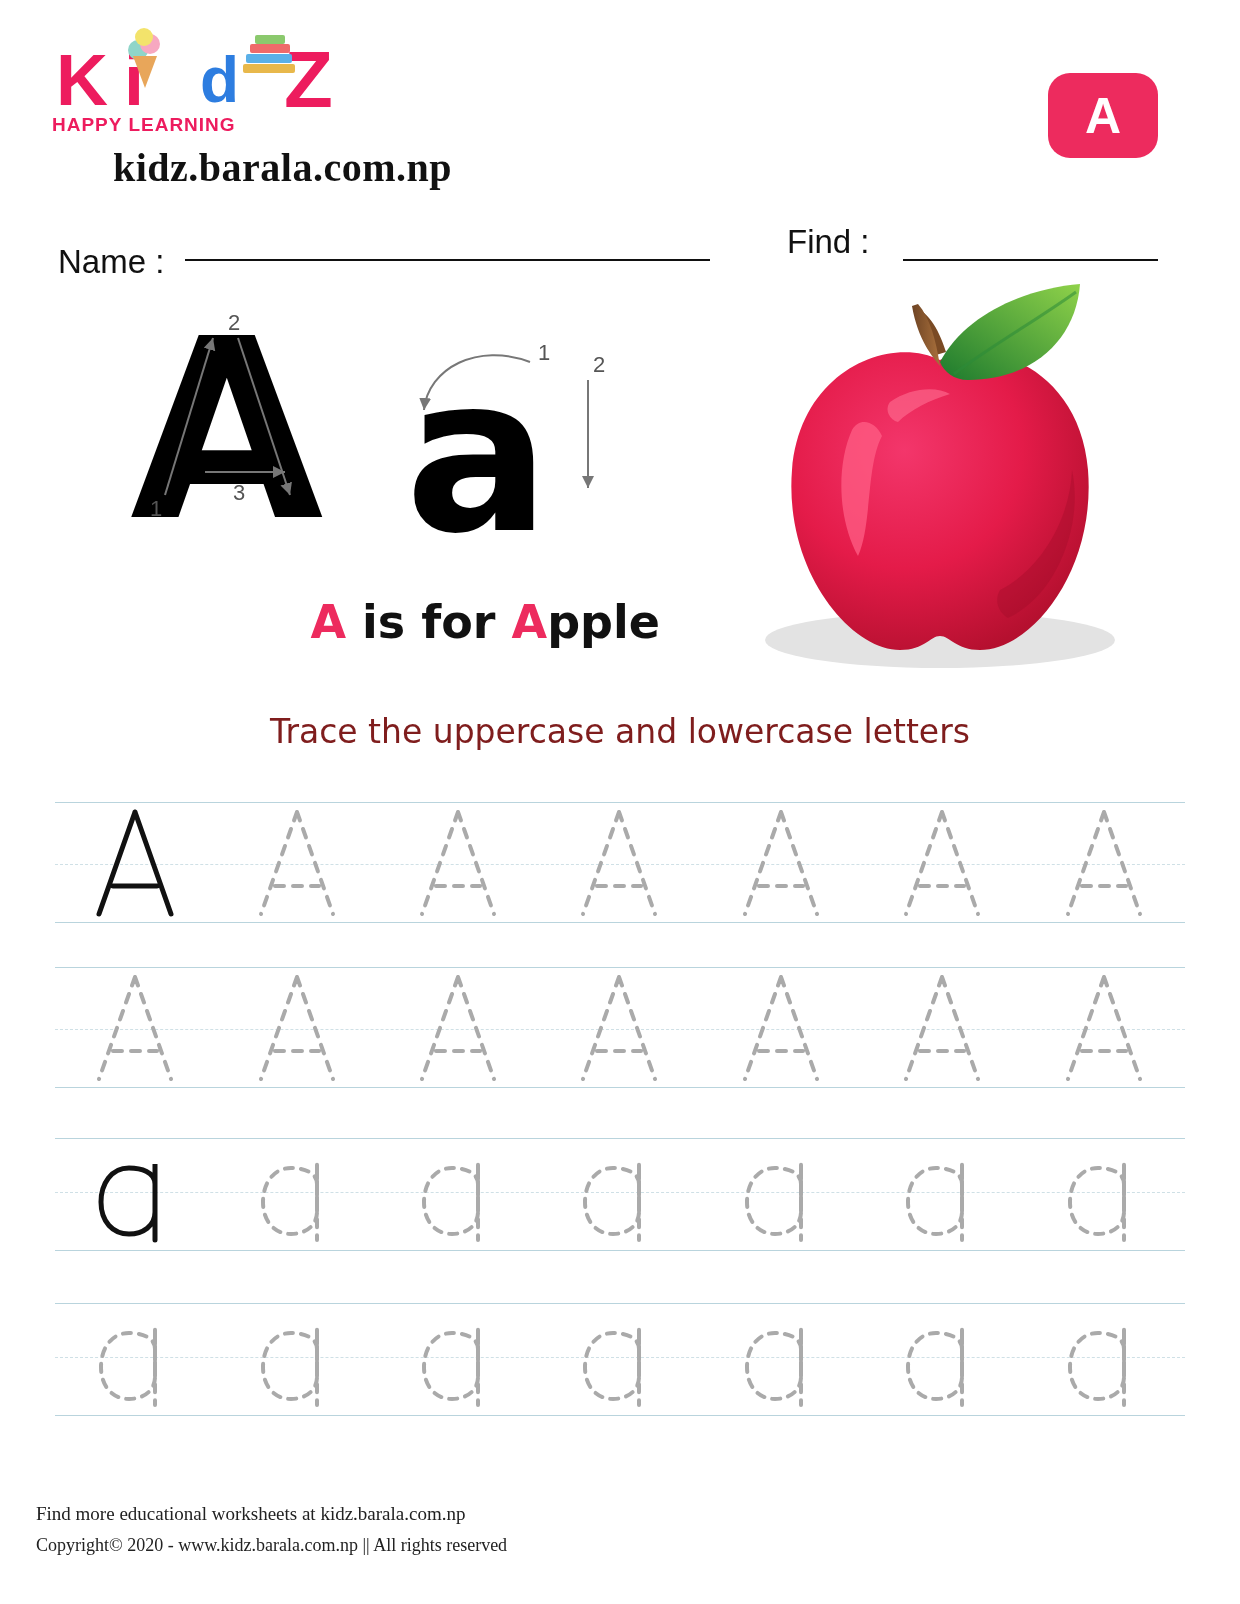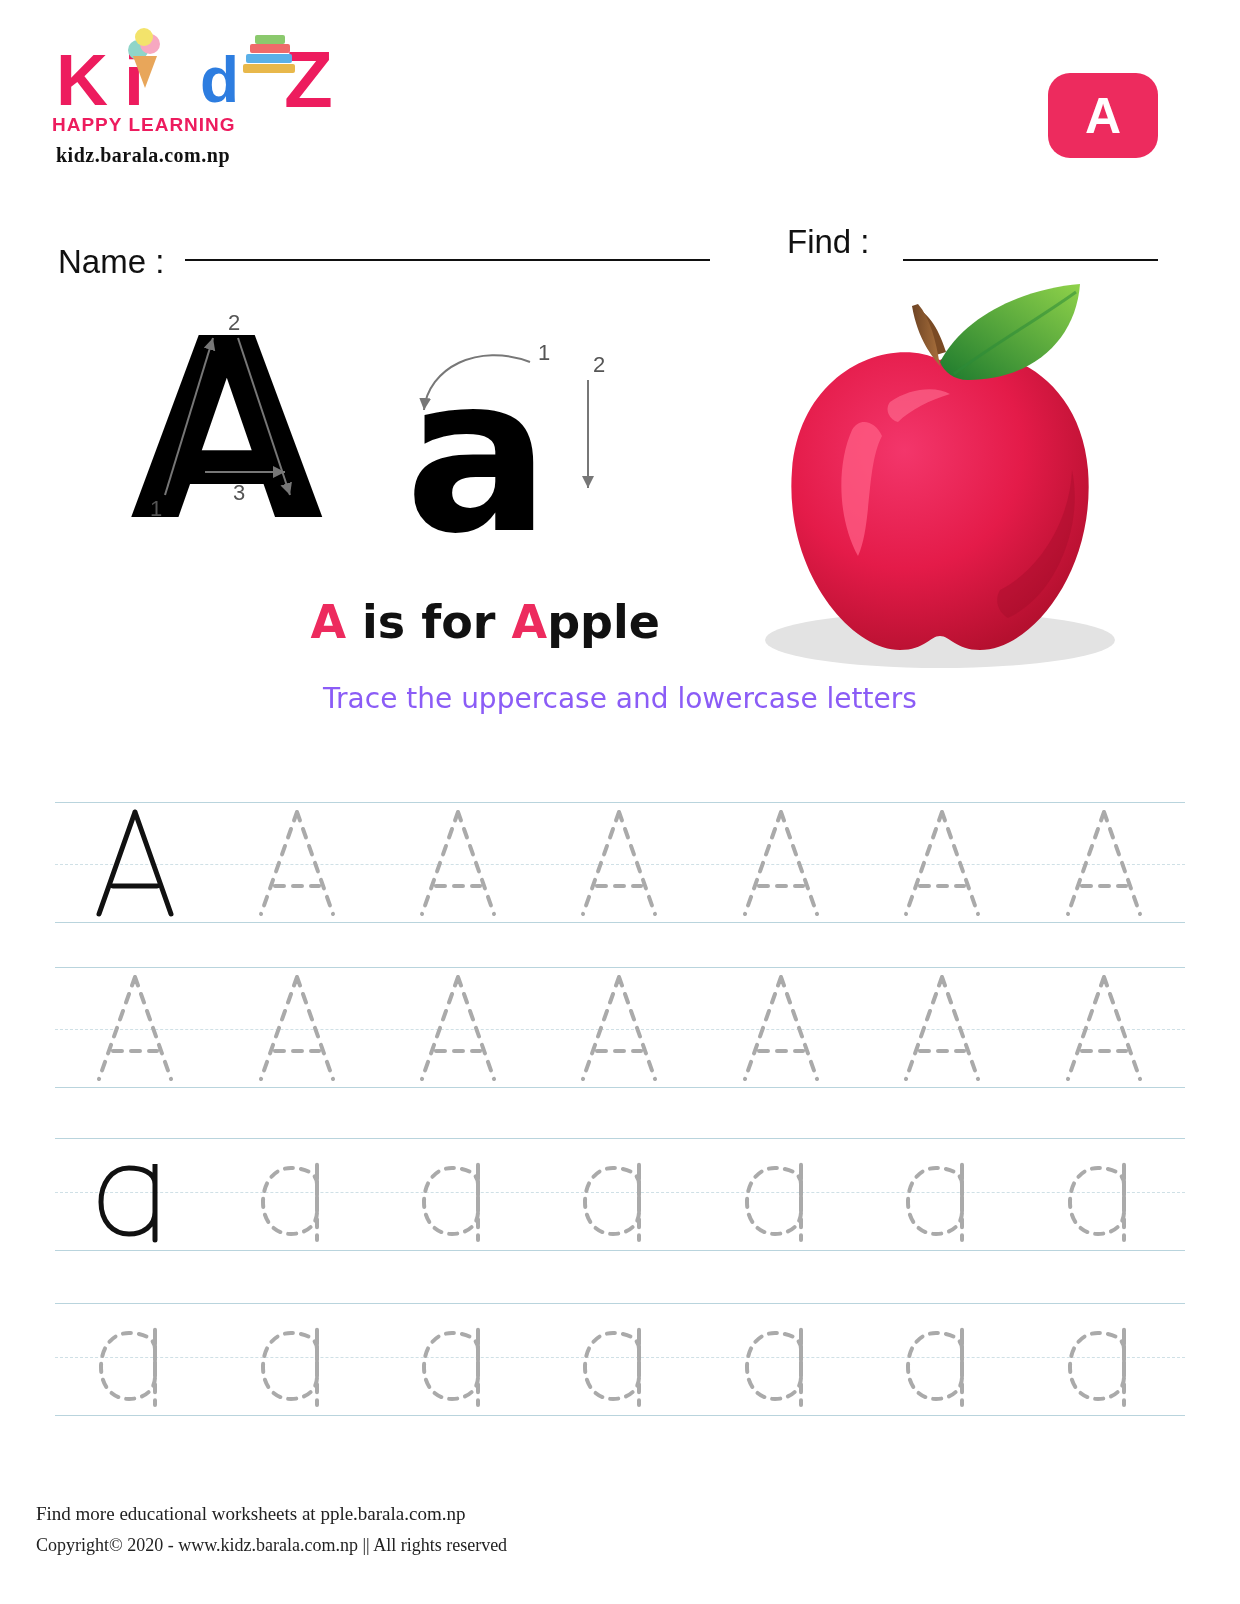--- a/index.html
+++ b/index.html
@@ -80,25 +80,26 @@
     font-family: "Liberation Sans", sans-serif;
     font-weight: bold;
     font-size: 19px;
     color: #ed1c5e;
     letter-spacing: 1px;
     margin-top: -4px;
   }
   .logo-url {
     font-family: "Liberation Serif", serif;
     font-weight: bold;
-    font-size: 20px;
+    font-size: 40px;
     color: #111;
     margin-top: 8px;
     margin-left: 4px;
     letter-spacing: 0.5px;
+    text-align: right;
   }
 
   .alphabet-title {
     position: absolute;
     right: 210px; top: 58px;
     font-family: "Liberation Serif", serif;
     font-size: 62px;
     color: #8b8b8b;
     letter-spacing: 1px;
     font-weight: normal;
@@ -183,25 +184,25 @@
 
   .apple-wrap {
     position: absolute;
     top: 270px; right: 100px;
     width: 400px; height: 420px;
   }
 
   
   .instruction {
     position: absolute;
-    top: 682px; left: 0; right: 0;
+    top: 712px; left: 0; right: 0;
     text-align: center;
     font-family: "DejaVu Sans", sans-serif;
-    font-size: 28px;
-    color: #8b5cf6;
+    font-size: 33px;
+    color: #7f1d1d;
   }
 
   
   .rows {
     position: absolute;
     top: 780px;
     left: 55px;
     width: 1130px;
   }
   .row-band {
@@ -520,17 +521,17 @@
           <svg width="105" height="130" viewBox="0 0 105 130">
             <path d="M72 56 C72 44 58 40 46 40 C28 40 18 56 18 74 C18 94 30 106 46 106 C60 106 72 98 72 84 L72 36 L72 112" stroke="#aaa" stroke-width="4" stroke-dasharray="8,8" fill="none" stroke-linecap="round"></path>
           </svg>
         </div>
       </div>
     </div>
 
   </div>
 
   <div class="footer">
-    <div class="f1">Find more educational worksheets at pple.barala.com.np</div>
+    <div class="f1">Find more educational worksheets at kidz.barala.com.np</div>
     <div class="f2">Copyright© 2020 - www.kidz.barala.com.np || All rights reserved</div>
   </div>
 
 </div>
 
 </body></html>

